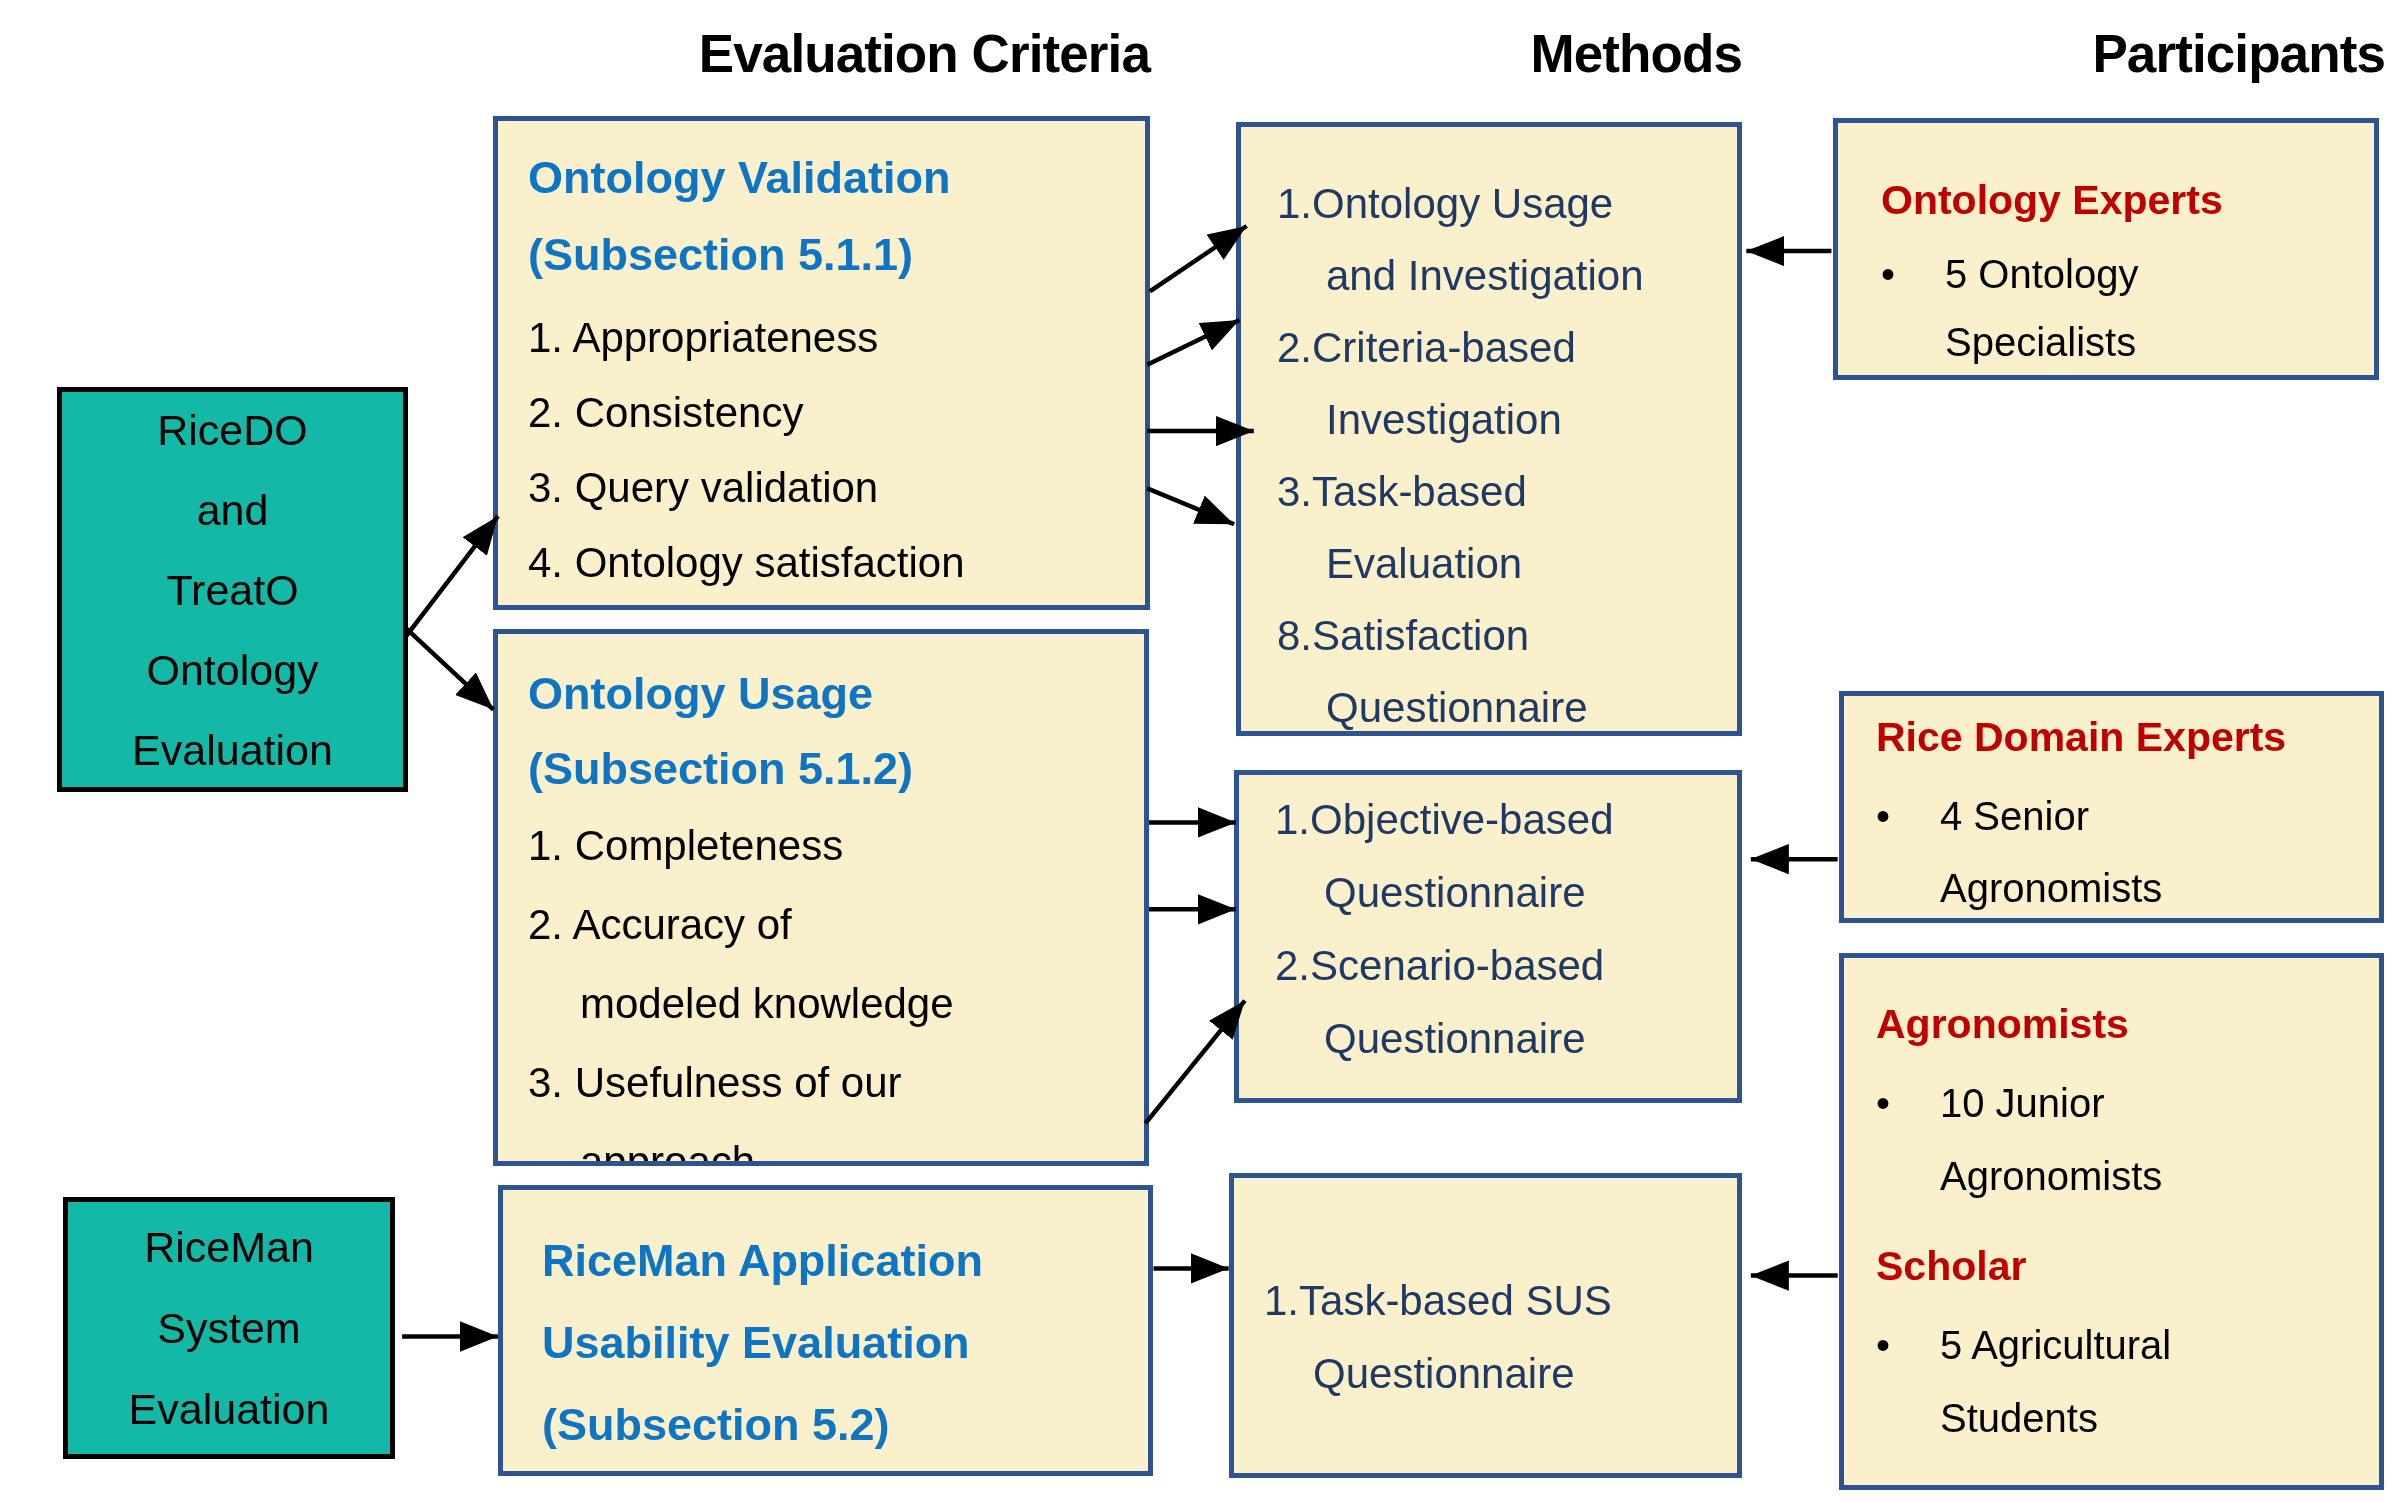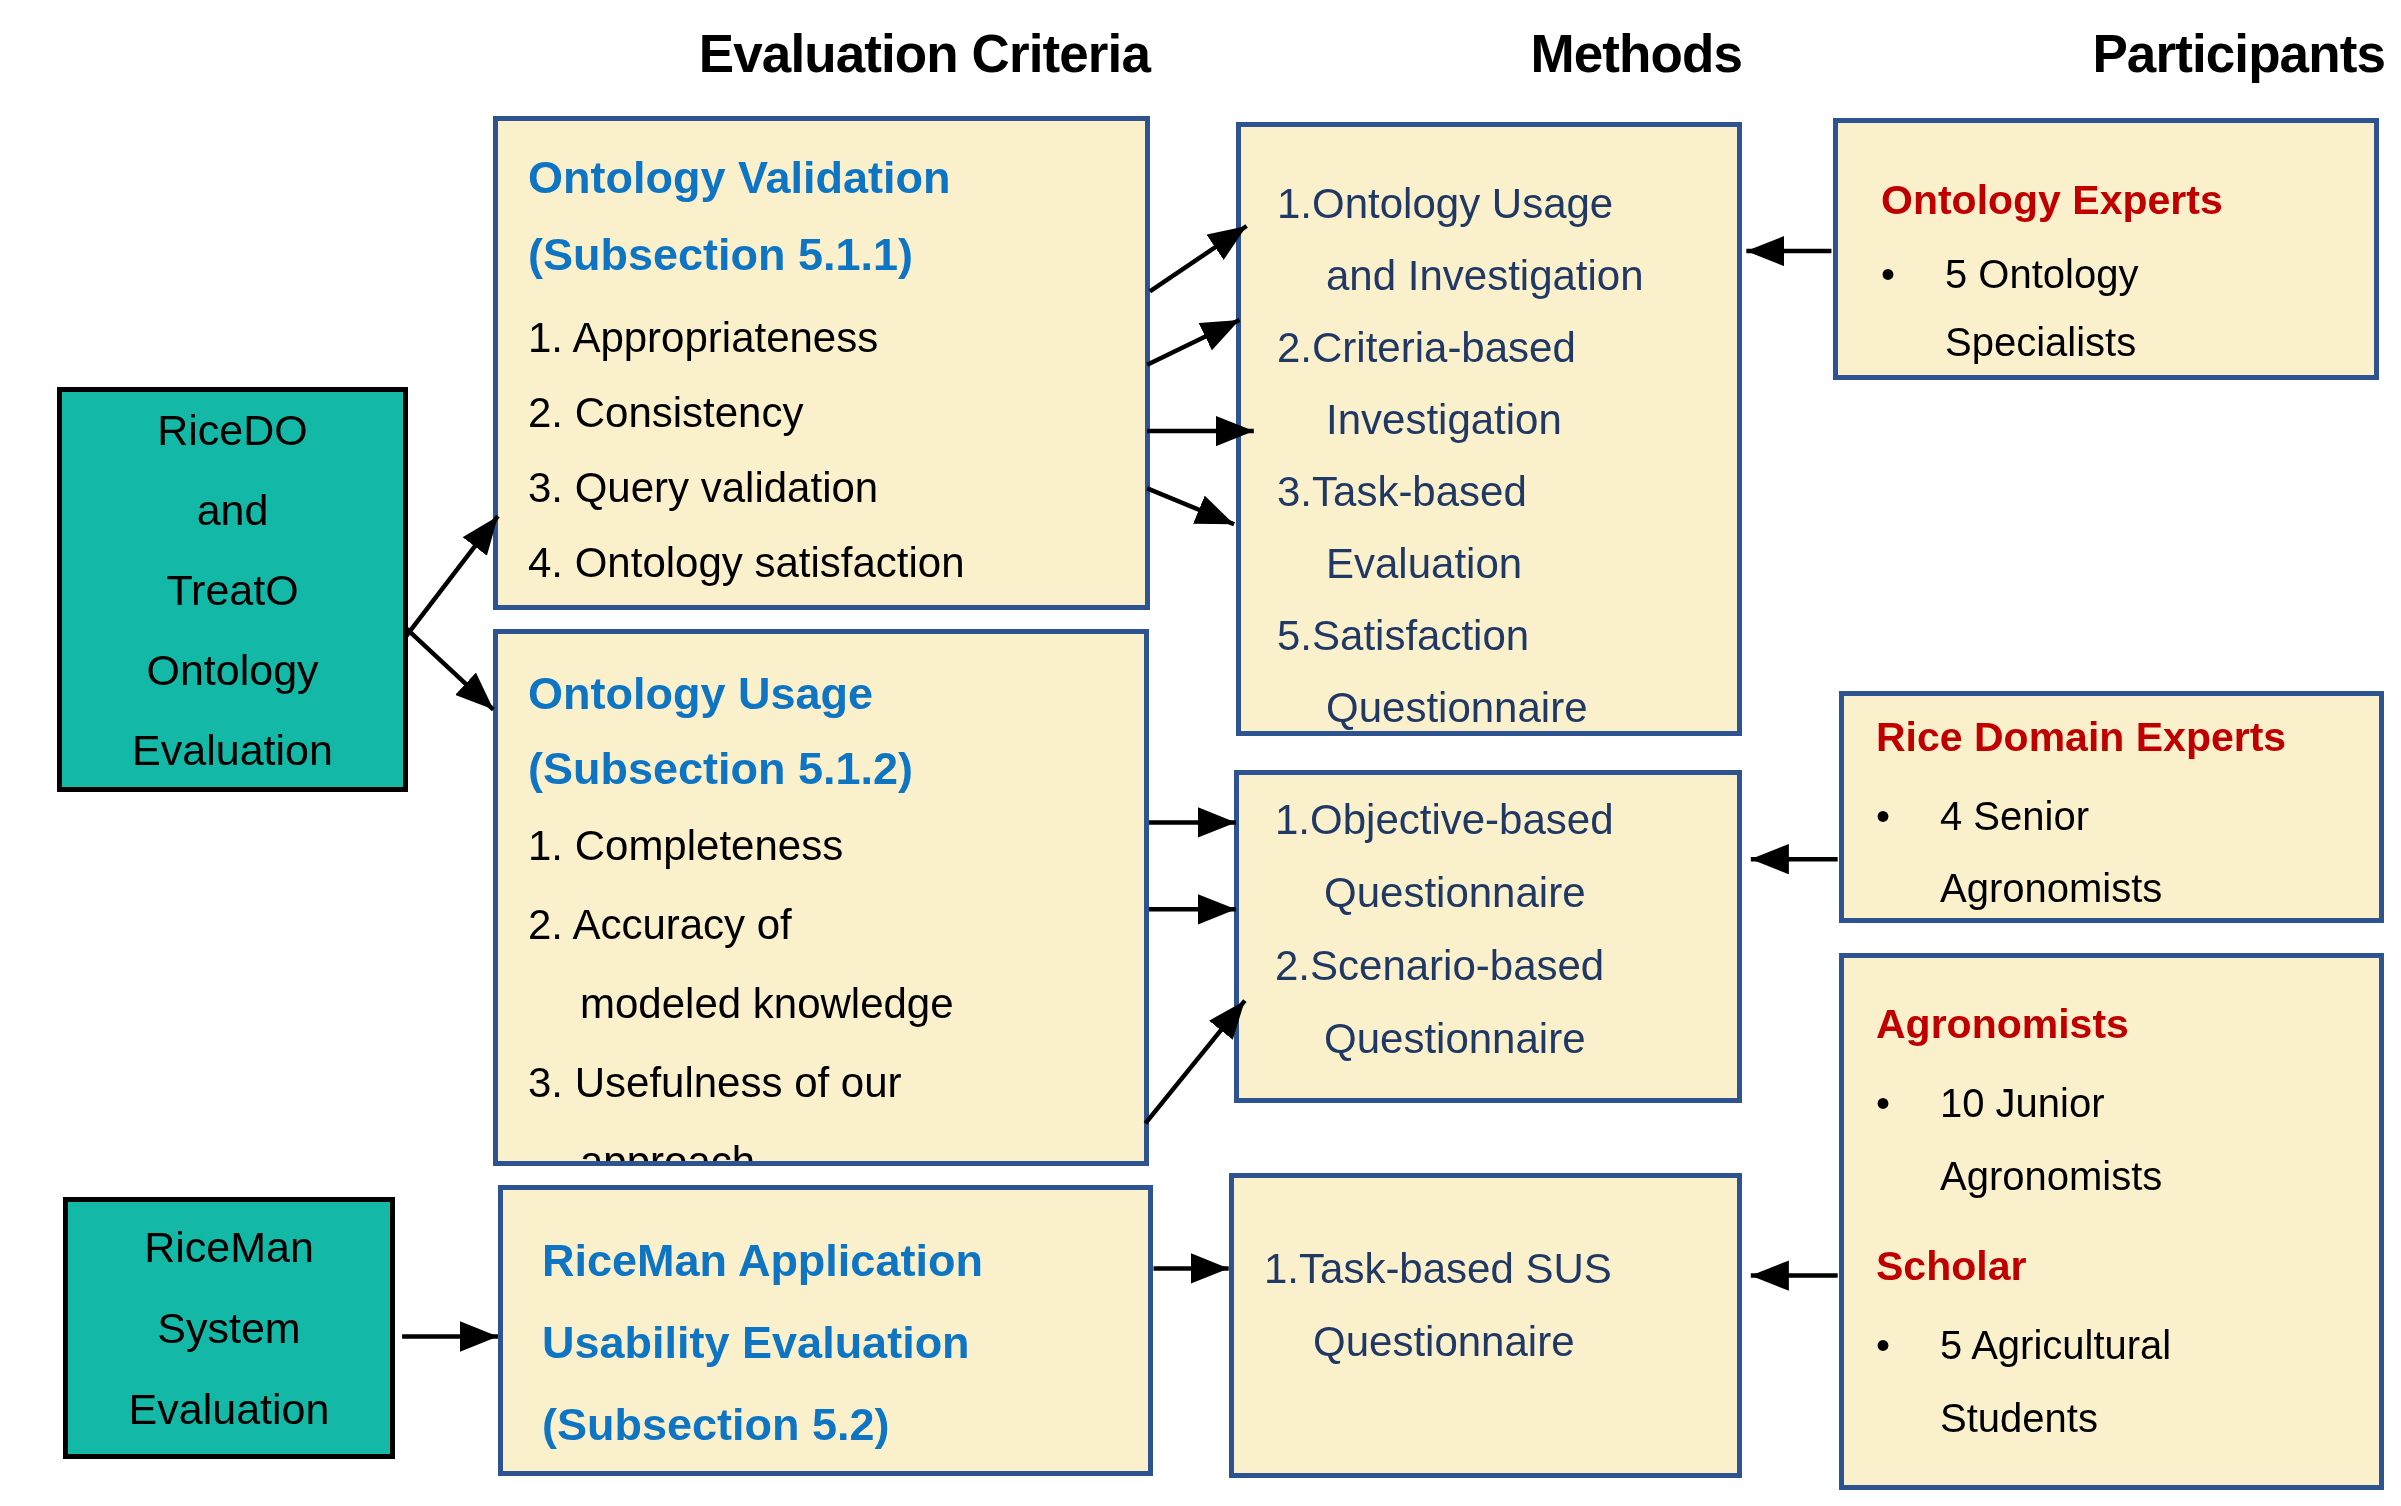--- a/index.html
+++ b/index.html
@@ -103,35 +103,35 @@
   </div>
 
   <div class="box" id="m1" style="left:1236px;top:122px;width:506px;height:614px;padding:41px 0 0 36px;">
     <div class="methods-lines">
       <div>1.Ontology Usage</div>
       <div class="m-cont">and Investigation</div>
       <div>2.Criteria-based</div>
       <div class="m-cont">Investigation</div>
       <div>3.Task-based</div>
       <div class="m-cont">Evaluation</div>
-      <div>5.Satisfaction</div>
+      <div>8.Satisfaction</div>
       <div class="m-cont">Questionnaire</div>
     </div>
   </div>
 
   <div class="box" id="m2" style="left:1234px;top:770px;width:508px;height:333px;padding:8px 0 0 36px;">
     <div class="methods-lines">
       <div>1.Objective-based</div>
       <div class="m-cont">Questionnaire</div>
       <div>2.Scenario-based</div>
       <div class="m-cont">Questionnaire</div>
     </div>
   </div>
 
-  <div class="box" id="m3" style="left:1229px;top:1173px;width:513px;height:305px;padding:54px 0 0 30px;">
+  <div class="box" id="m3" style="left:1229px;top:1173px;width:513px;height:305px;padding:86px 0 0 30px;">
     <div class="methods-lines">
       <div>1.Task-based SUS</div>
       <div class="m-cont">Questionnaire</div>
     </div>
   </div>
 
   <div class="box" id="p1" style="left:1833px;top:118px;width:546px;height:262px;padding:50px 0 0 43px;">
     <div class="p-heading">Ontology Experts</div>
     <div class="p-bullet" style="margin-top:12.5px;">
       <span class="dot">•</span>

